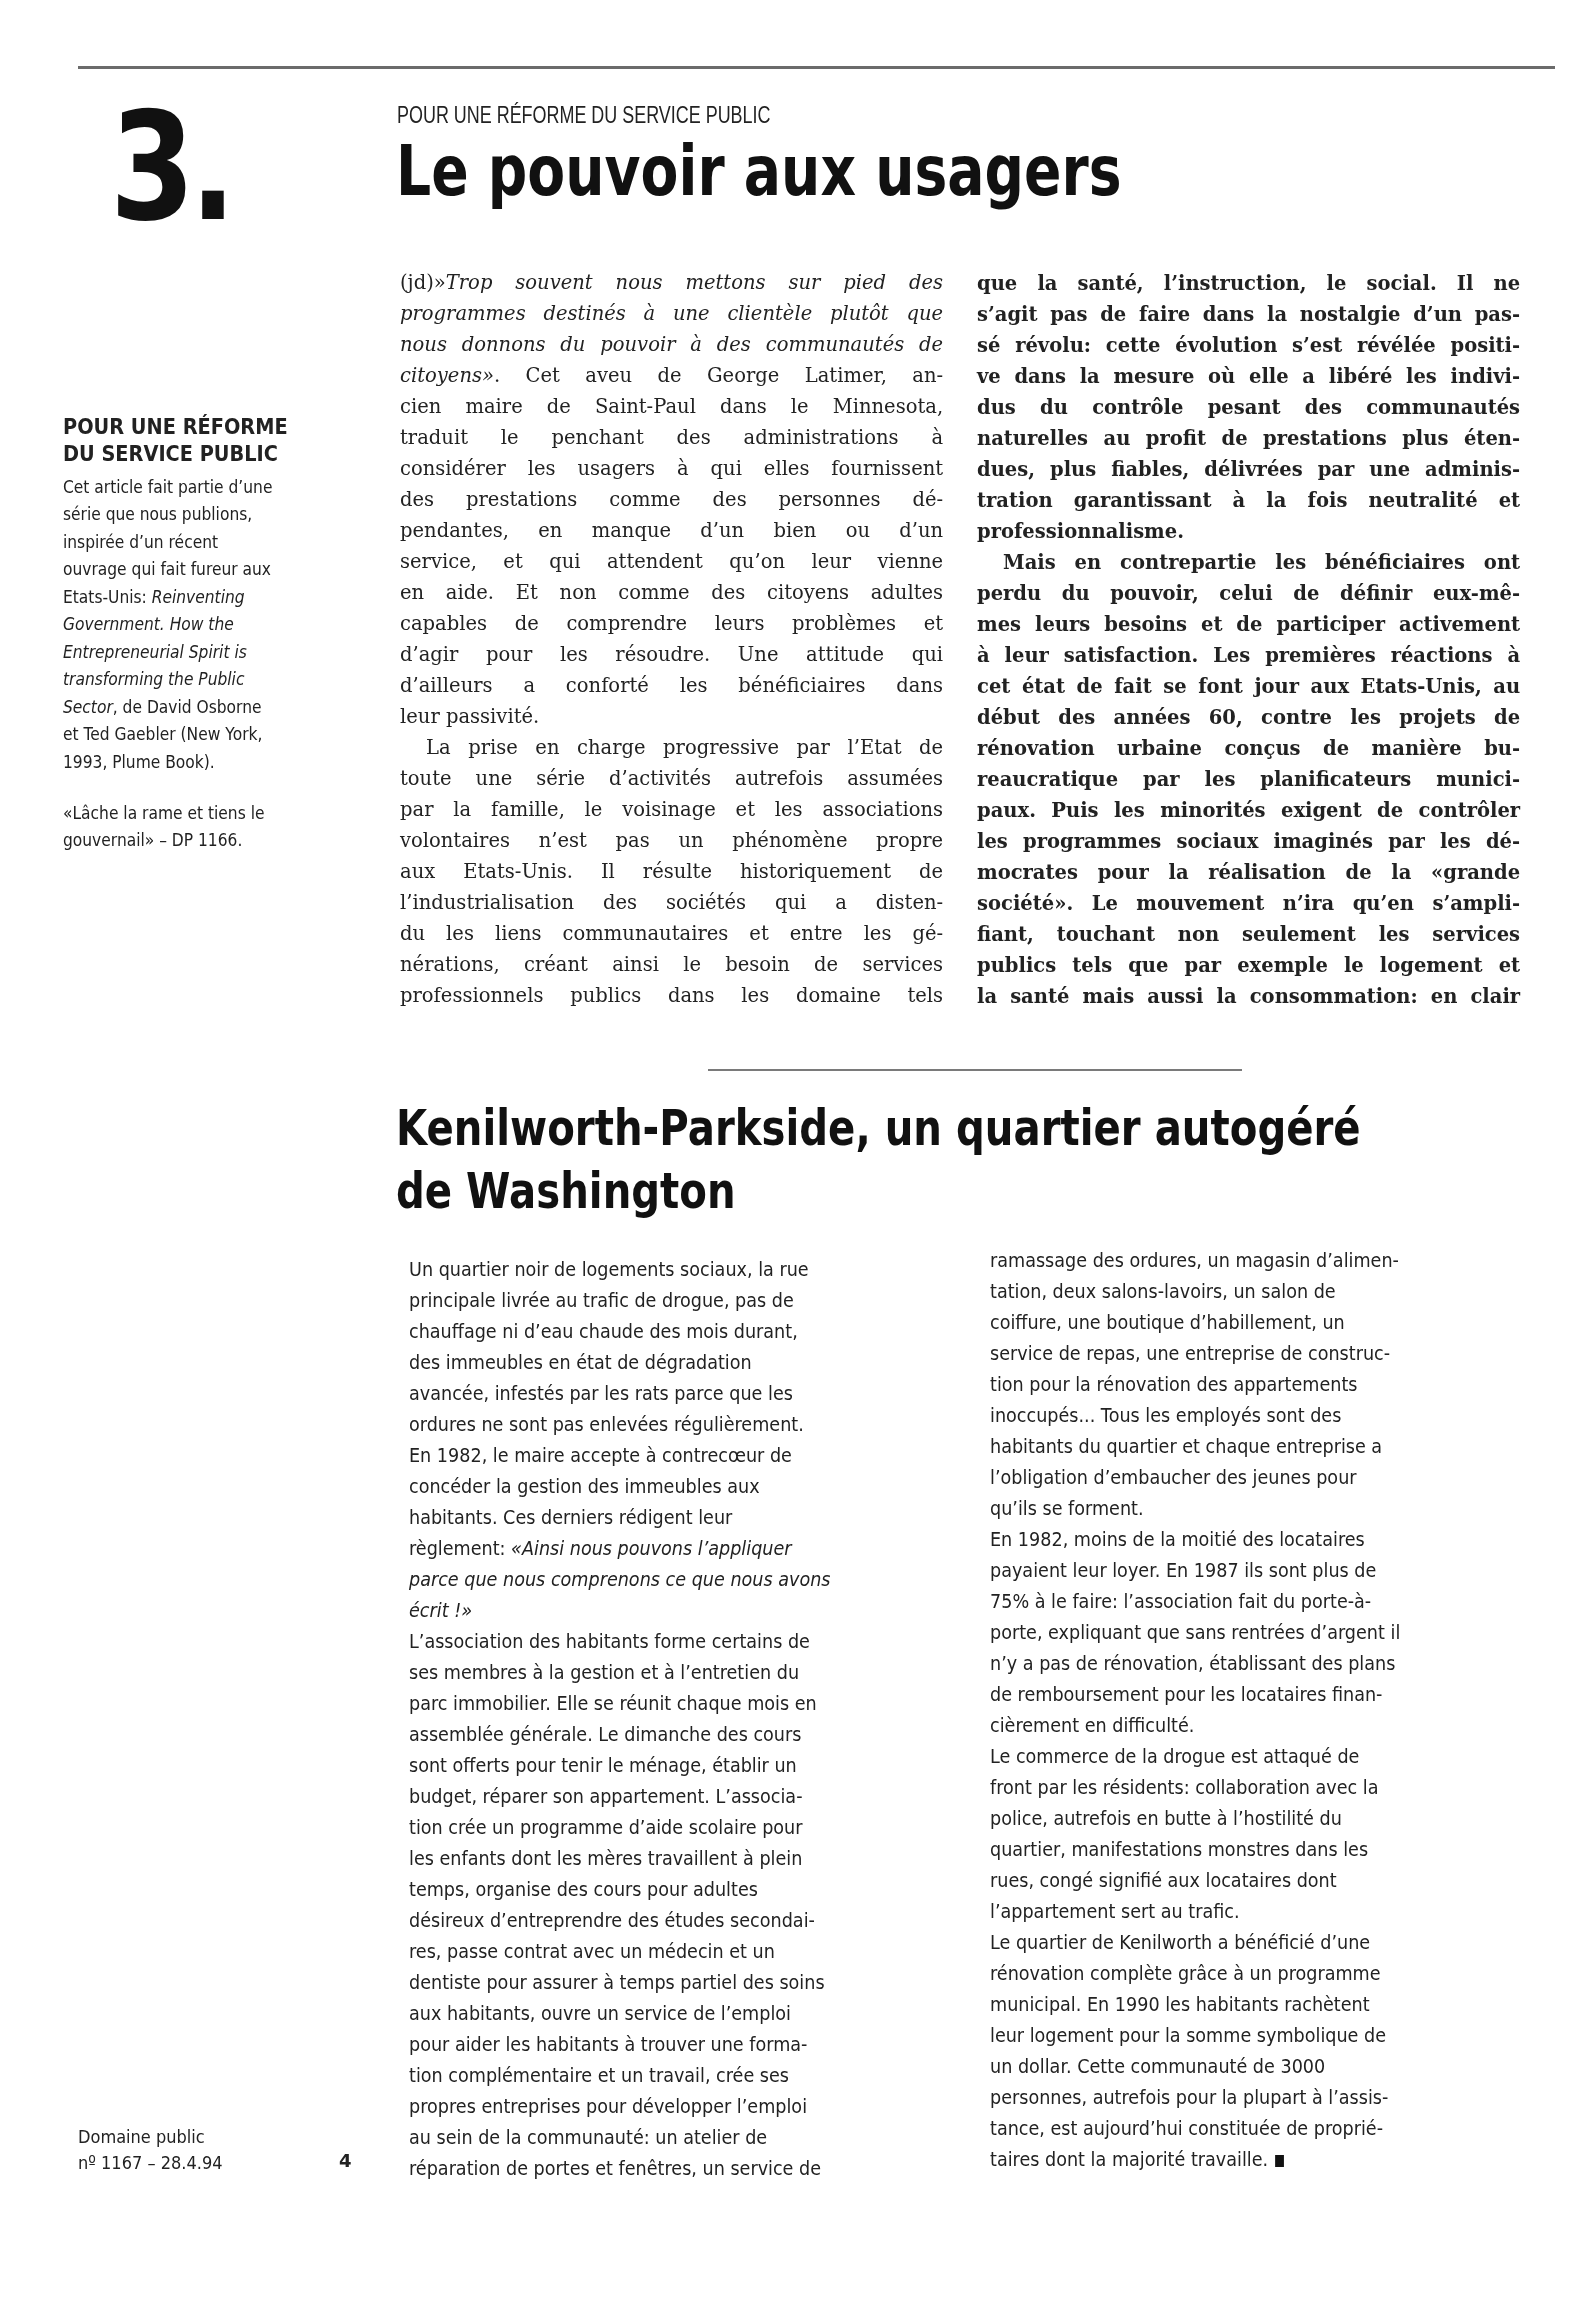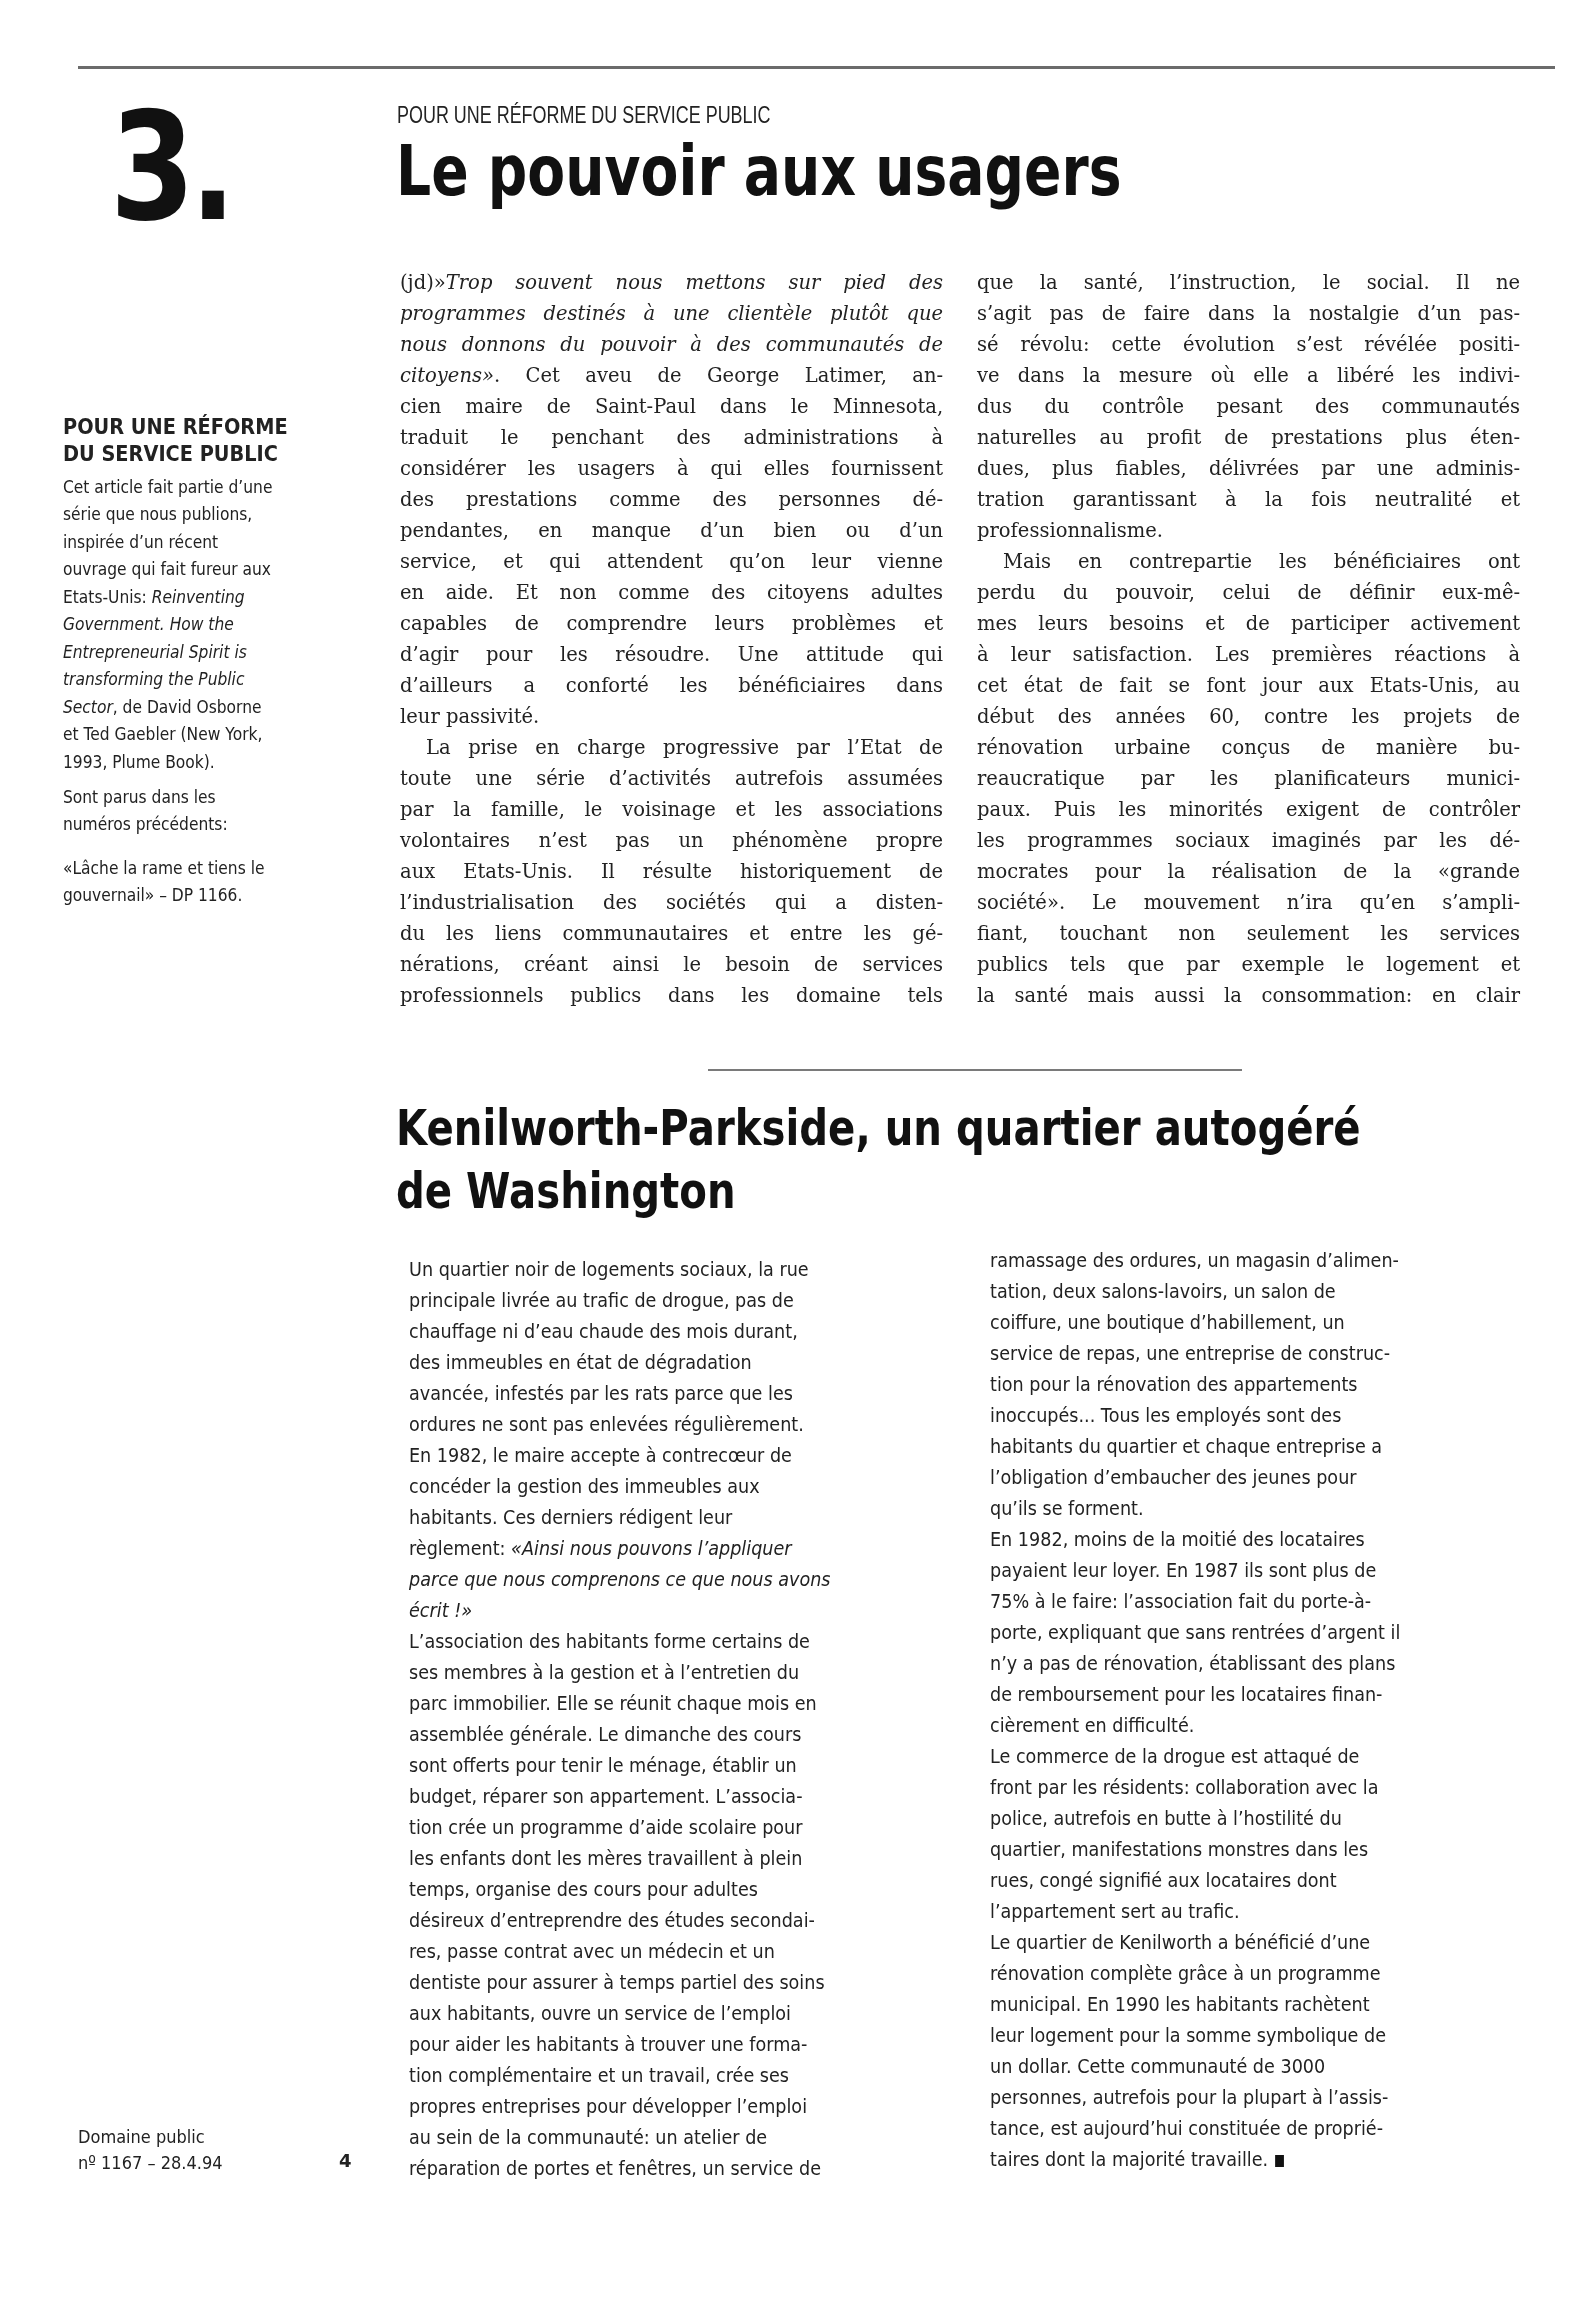--- a/index.html
+++ b/index.html
@@ -49,24 +49,20 @@
         <div class="sb-line"><span>ouvrage qui fait fureur aux</span></div>
         <div class="sb-line"><span>Etats-Unis: </span><span class="it">Reinventing</span></div>
         <div class="sb-line"><span class="it">Government. How the</span></div>
         <div class="sb-line"><span class="it">Entrepreneurial Spirit is</span></div>
         <div class="sb-line"><span class="it">transforming the Public</span></div>
         <div class="sb-line"><span class="it">Sector</span><span>, de David Osborne</span></div>
         <div class="sb-line"><span>et Ted Gaebler (New York,</span></div>
         <div class="sb-line"><span>1993, Plume Book).</span></div>
       </div>
       <div class="sb-gap"></div>
-      <div>
-        <div class="sb-line"><span>Sont parus dans les</span></div>
-        <div class="sb-line"><span>numéros précédents:</span></div>
-      </div>
       <div class="sb-gap"></div>
       <div class="sb-gap"></div>
       <div>
         <div class="sb-line"><span>«Lâche la rame et tiens le</span></div>
         <div class="sb-line"><span>gouvernail» – DP 1166.</span></div>
       </div>
     </div>
 </div>
 
 <div class="abs col" style="left:400px; top:267px;" id="a1c1">
@@ -88,21 +84,21 @@
     <div class="ln indent"><span>La prise en charge progressive par l’Etat de</span></div>
     <div class="ln"><span>toute une série d’activités autrefois assumées</span></div>
     <div class="ln"><span>par la famille, le voisinage et les associations</span></div>
     <div class="ln"><span>volontaires n’est pas un phénomène propre</span></div>
     <div class="ln"><span>aux Etats-Unis. Il résulte historiquement de</span></div>
     <div class="ln"><span>l’industrialisation des sociétés qui a disten-</span></div>
     <div class="ln"><span>du les liens communautaires et entre les gé-</span></div>
     <div class="ln"><span>nérations, créant ainsi le besoin de services</span></div>
     <div class="ln"><span>professionnels publics dans les domaine tels</span></div>
   </div>
-<div class="abs col" style="left:977px; top:267px;" id="a1c2">
+<div class="abs col" style="left:977px; top:267px;font-weight:bold;" id="a1c2">
     <div class="ln"><span>que la santé, l’instruction, le social. Il ne</span></div>
     <div class="ln"><span>s’agit pas de faire dans la nostalgie d’un pas-</span></div>
     <div class="ln"><span>sé révolu: cette évolution s’est révélée positi-</span></div>
     <div class="ln"><span>ve dans la mesure où elle a libéré les indivi-</span></div>
     <div class="ln"><span>dus du contrôle pesant des communautés</span></div>
     <div class="ln"><span>naturelles au profit de prestations plus éten-</span></div>
     <div class="ln"><span>dues, plus fiables, délivrées par une adminis-</span></div>
     <div class="ln"><span>tration garantissant à la fois neutralité et</span></div>
     <div class="ln last"><span>professionnalisme.</span></div>
     <div class="ln indent"><span>Mais en contrepartie les bénéficiaires ont</span></div>

